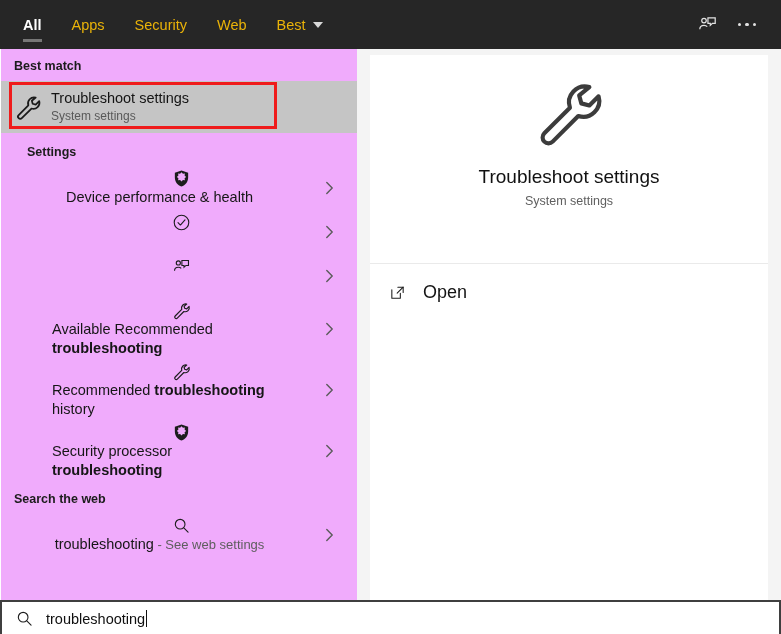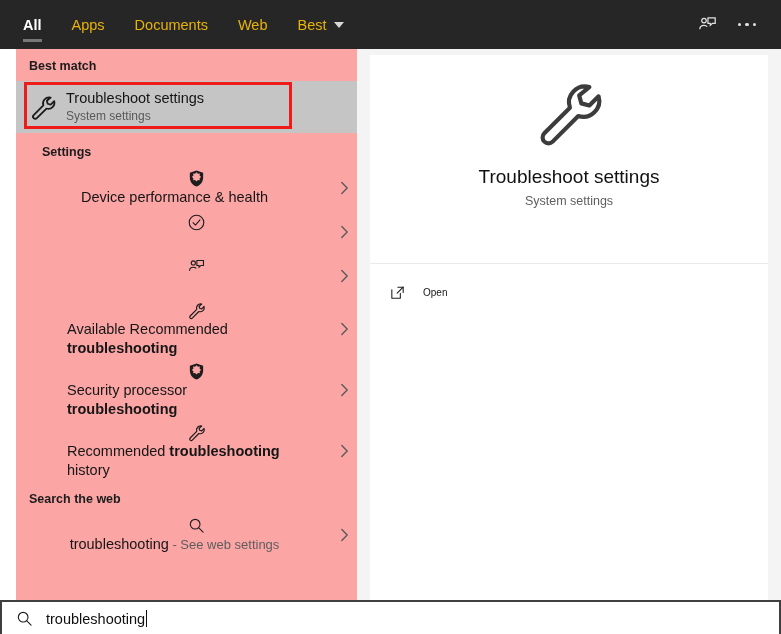--- a/index.html
+++ b/index.html
@@ -85,24 +85,24 @@
   .dots i {
     width: 3.5px; height: 3.5px;
     border-radius: 50%;
     background: #e2e2e2;
     display: block;
   }
 
   
   .leftpane {
     position: absolute;
-    left: 16px; top: 49px;
+    left: 1px; top: 49px;
     width: 357px;
     height: 551px;
-    background: #fca5a5;
+    background: #f0abfc;
     overflow: hidden;
   }
   .section-head {
     font-size: 12.5px;
     font-weight: bold;
     color: #1c1c1c;
     padding: 10px 0 8px 13px;
   }
   .section-head.settings { padding-top: 12px; padding-left: 26px; }
 
@@ -218,21 +218,21 @@
     padding-left: 19px;
     margin-top: 6px;
   }
   .action-icon {
     width: 28px;
     display: flex;
     align-items: center;
     color: #1c1c1c;
   }
   .action-label {
-    font-size: 10px;
+    font-size: 18px;
     color: #141414;
     margin-left: 6px;
   }
 
   
   .searchbar {
     position: absolute;
     left: 0; top: 600px;
     width: 781px;
     height: 34px;
@@ -270,21 +270,21 @@
 
 <div class="topbar">
   <div class="tabs">
     <div class="tab active">
       <span>All</span>
     </div>
     <div class="tab">
       <span>Apps</span>
     </div>
     <div class="tab">
-      <span>Documents</span>
+      <span>Security</span>
     </div>
     <div class="tab">
       <span>Web</span>
     </div>
     <div class="tab">
       <span>Best</span>
       <span class="caret"></span>
     </div>
   </div>
 
@@ -379,39 +379,39 @@
     <div class="row-label"><span>Available Recommended </span><b>troubleshooting</b></div>
     <div class="chev">
       <svg width="9" height="15" viewBox="0 0 10 16" fill="none" stroke="currentColor" stroke-width="1.6" stroke-linecap="round" stroke-linejoin="round">
           <path d="M2 2l6 6-6 6"></path>
         </svg>
     </div>
   </div>
 
   <div class="row">
     <div class="row-icon">
+      <svg width="19" height="19" viewBox="0 0 24 24" fill="none" stroke="currentColor" stroke-width="1.5" stroke-linecap="round" stroke-linejoin="round">
+        <path d="M18.6 3.9a5.2 5.2 0 0 0-6.3 6.7L4 18.9a1.9 1.9 0 0 0 2.7 2.7l8.3-8.3a5.2 5.2 0 0 0 6.6-6.4l-3 3-2.6-.7-.7-2.6z"></path>
+      </svg>
+    </div>
+    <div class="row-label"><span>Recommended </span><b>troubleshooting</b><span> history</span></div>
+    <div class="chev">
+      <svg width="9" height="15" viewBox="0 0 10 16" fill="none" stroke="currentColor" stroke-width="1.6" stroke-linecap="round" stroke-linejoin="round">
+          <path d="M2 2l6 6-6 6"></path>
+        </svg>
+    </div>
+  </div>
+
+  <div class="row">
+    <div class="row-icon">
       <svg width="19" height="19" viewBox="0 0 24 24" fill="currentColor">
         <path d="M12 1.8 3.6 4.6v6.1c0 5.3 3.5 9.9 8.4 11.5 4.9-1.6 8.4-6.2 8.4-11.5V4.6L12 1.8zm0 2.4 1.8 1.9 2.5-.4-.4 2.5 1.9 1.8-1.9 1.8.4 2.5-2.5-.4L12 15.8l-1.8-1.9-2.5.4.4-2.5L6.2 10l1.9-1.8-.4-2.5 2.5.4L12 4.2z"></path>
       </svg>
     </div>
     <div class="row-label"><span>Security processor </span><b>troubleshooting</b></div>
-    <div class="chev">
-      <svg width="9" height="15" viewBox="0 0 10 16" fill="none" stroke="currentColor" stroke-width="1.6" stroke-linecap="round" stroke-linejoin="round">
-          <path d="M2 2l6 6-6 6"></path>
-        </svg>
-    </div>
-  </div>
-
-  <div class="row">
-    <div class="row-icon">
-      <svg width="19" height="19" viewBox="0 0 24 24" fill="none" stroke="currentColor" stroke-width="1.5" stroke-linecap="round" stroke-linejoin="round">
-        <path d="M18.6 3.9a5.2 5.2 0 0 0-6.3 6.7L4 18.9a1.9 1.9 0 0 0 2.7 2.7l8.3-8.3a5.2 5.2 0 0 0 6.6-6.4l-3 3-2.6-.7-.7-2.6z"></path>
-      </svg>
-    </div>
-    <div class="row-label"><span>Recommended </span><b>troubleshooting</b><span> history</span></div>
     <div class="chev">
       <svg width="9" height="15" viewBox="0 0 10 16" fill="none" stroke="currentColor" stroke-width="1.6" stroke-linecap="round" stroke-linejoin="round">
           <path d="M2 2l6 6-6 6"></path>
         </svg>
     </div>
   </div>
 
   <div class="section-head">Search the web</div>
 
   <div class="row">

